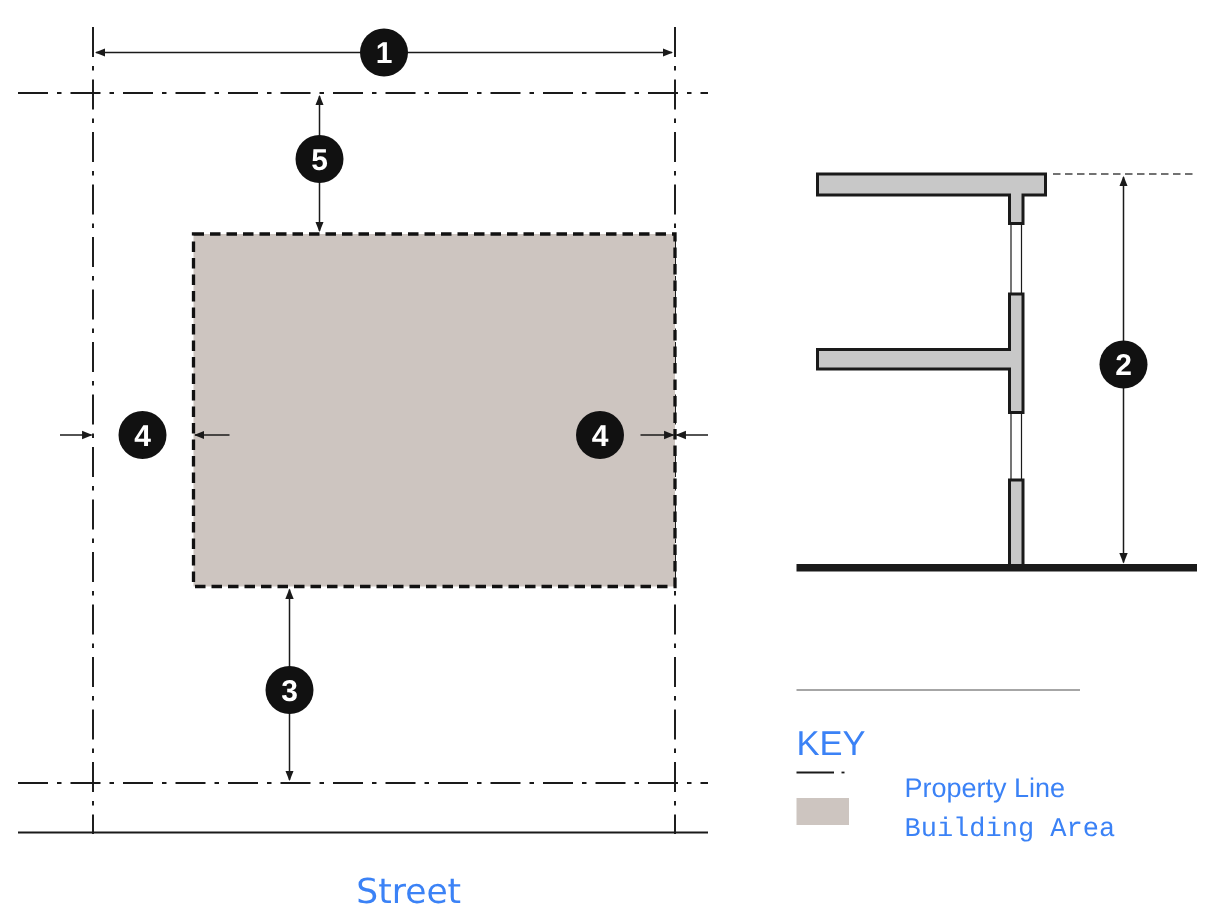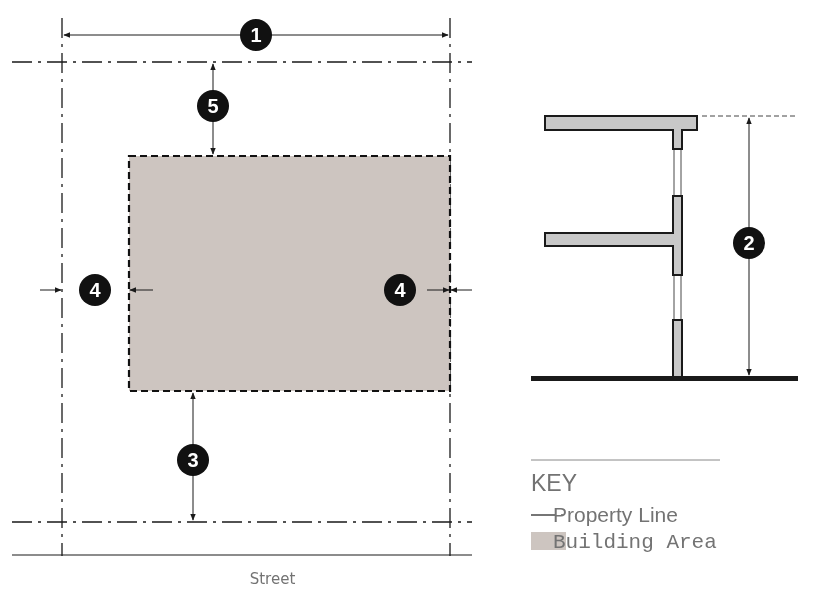--- a/index.html
+++ b/index.html
@@ -1,21 +1,21 @@
 <!DOCTYPE html>
 <html><head>
 <meta charset="utf-8">
 <style>
   html, body { margin:0; padding:0; background:#ffffff; }
   body { width:817px; height:610px; position:relative; overflow:hidden; font-family:"Liberation Sans", sans-serif; }
   svg { position:absolute; left:0; top:0; }
-  .lbl { position:absolute; color:#737373; }
-  .street { left:0; width:545px; top:570px; text-align:center; font-size:15px; font-family:"DejaVu Sans", sans-serif; }
+  .lbl { position:absolute; color:#3b82f6;margin-top:12px; }
+  .street { left:0; width:545px; top:570px; text-align:center; font-size:23px; font-family:"DejaVu Sans", sans-serif; }
   .key-title { left:531px; top:470px; font-size:23px; }
-  .key-item { left:553px; font-size:21px; }
+  .key-item { left:603px; font-size:18px; }
   .badge-num { font-family:"Liberation Sans", sans-serif; font-weight:bold; font-size:20px; fill:#ffffff; }
 </style>
 </head>
 <body>
 
 <svg width="817" height="610" viewBox="0 0 817 610">
   <defs>
     <marker id="arr" viewBox="0 0 10 10" refX="9" refY="5" markerWidth="7" markerHeight="7" orient="auto-start-reverse">
       <path d="M0,1 L10,5 L0,9 Z" fill="#1a1a1a"></path>
     </marker>

